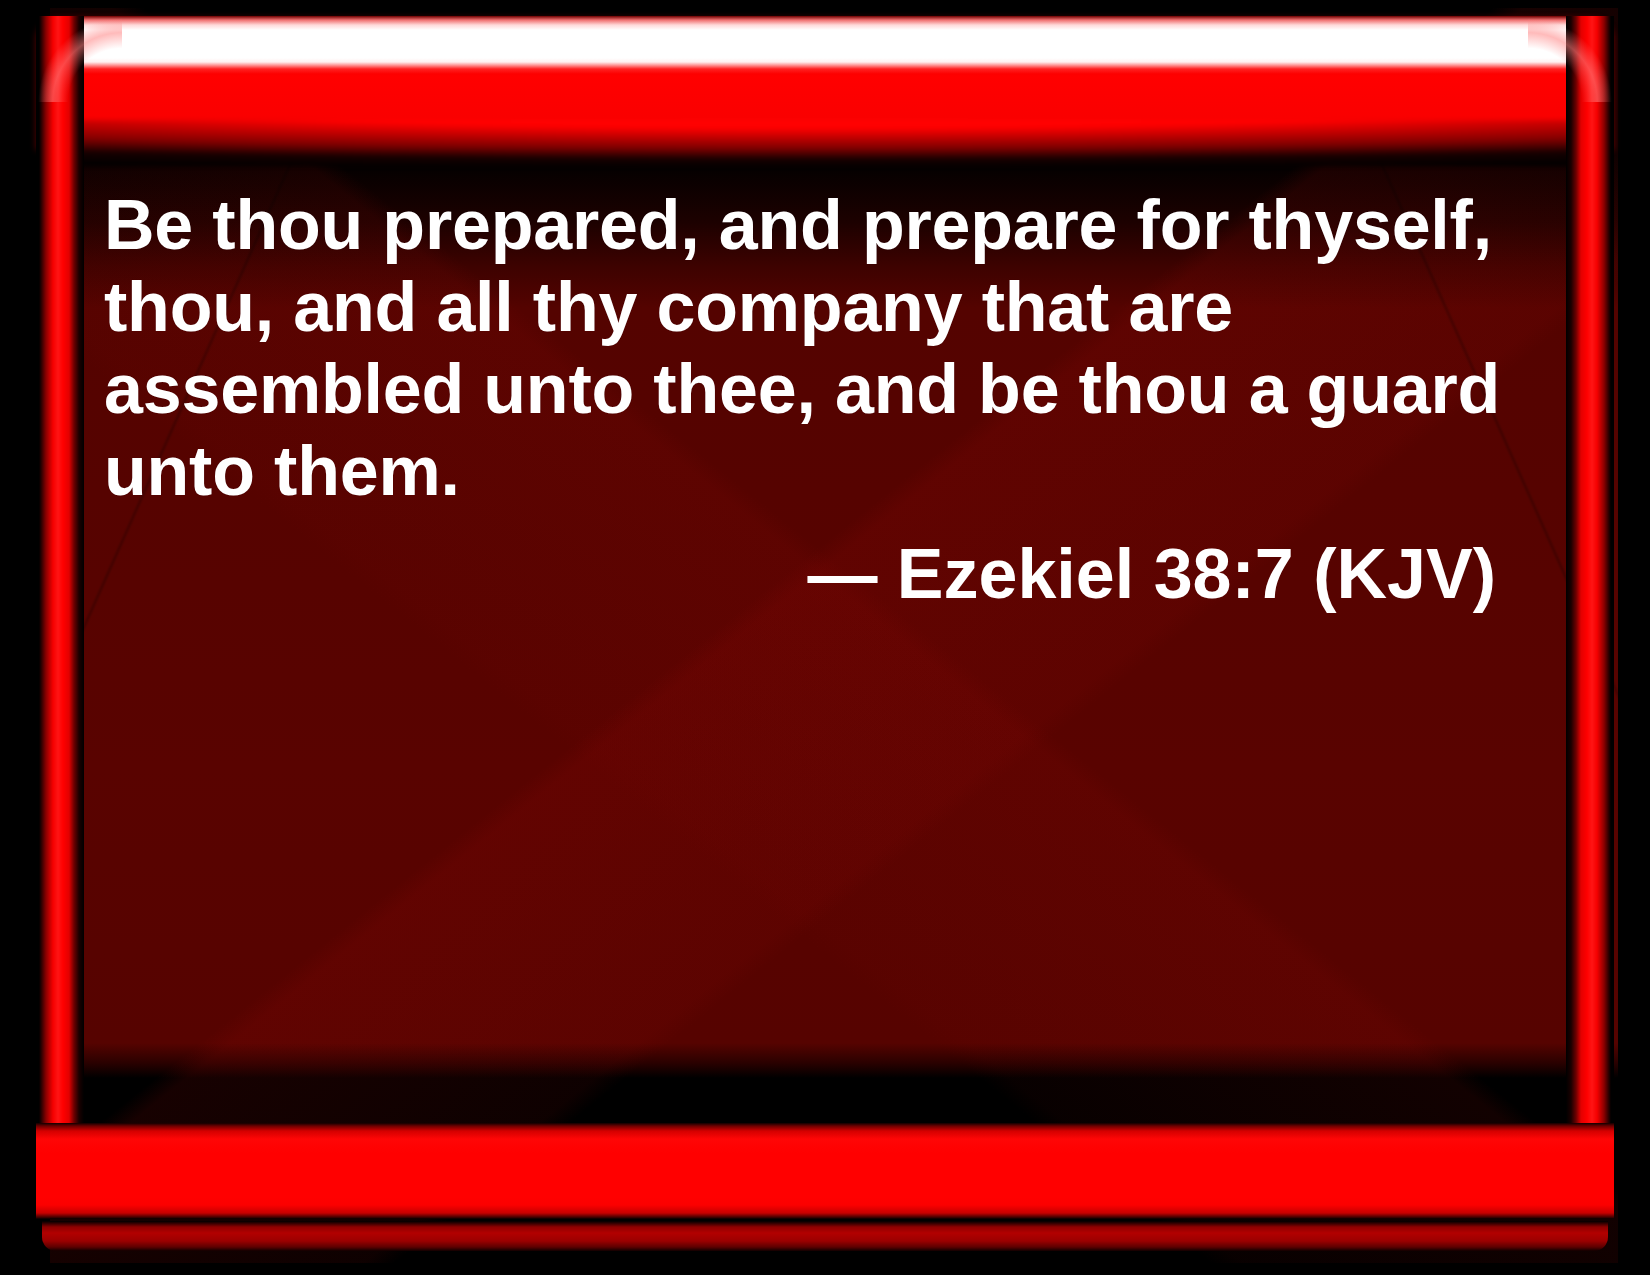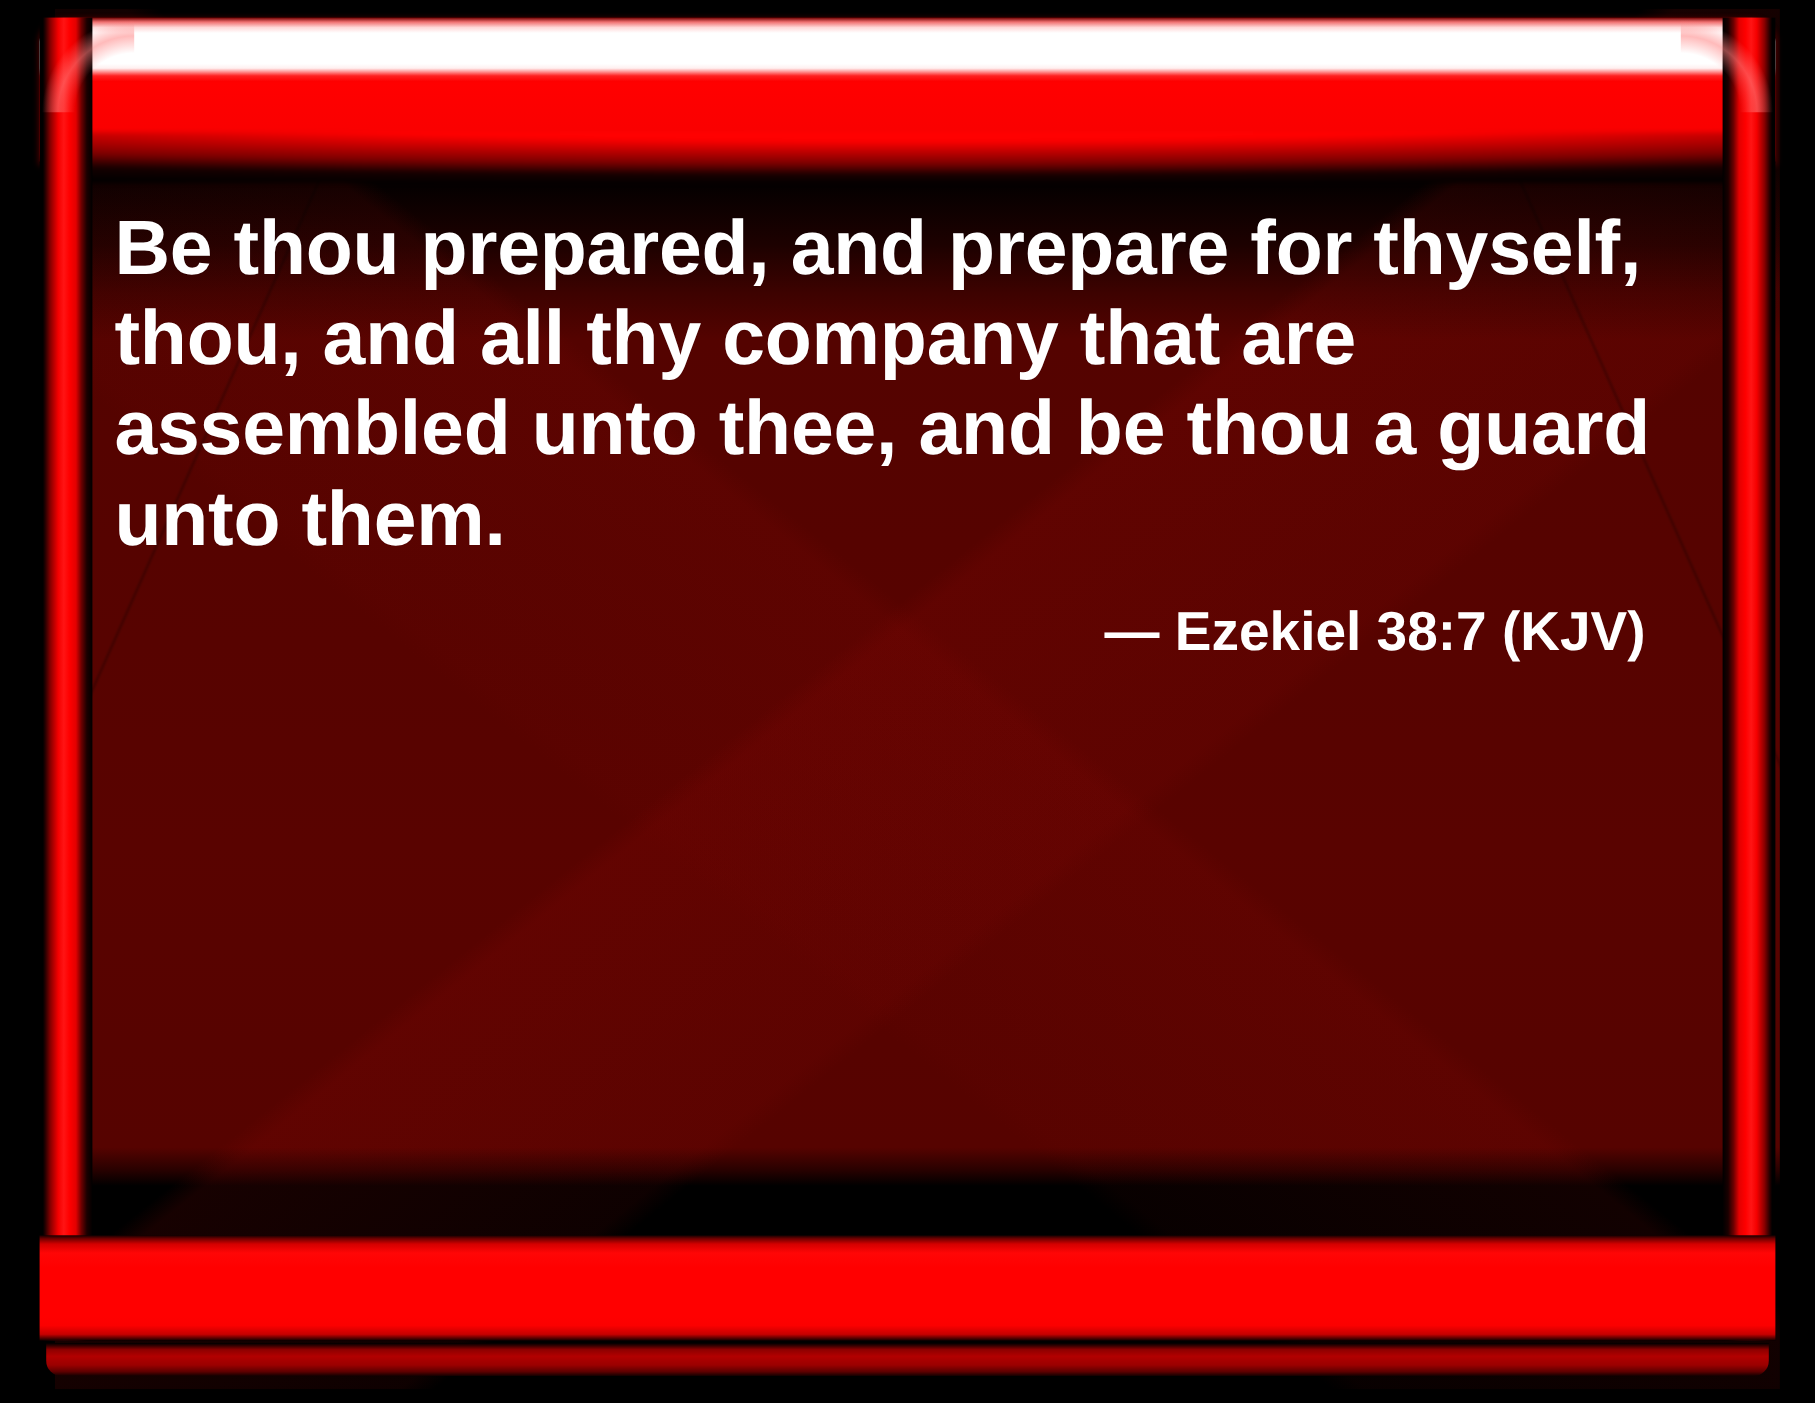--- a/index.html
+++ b/index.html
@@ -193,21 +193,21 @@
     line-height:82px;
     font-weight:700;
     font-stretch:condensed;
     letter-spacing:-0.2px;
     color:#ffffff;
     text-shadow:0 0 1px rgba(0,0,0,.25);
   }
   .attribution {
     margin-top:22px;
     text-align:right;
-    font-size:50px;
+    font-size:70px;
     line-height:80px;
     font-weight:700;
     font-stretch:condensed;
     color:#ffffff;
     padding-right:8px;
   }
 </style>
 </head>
 <body>
 

